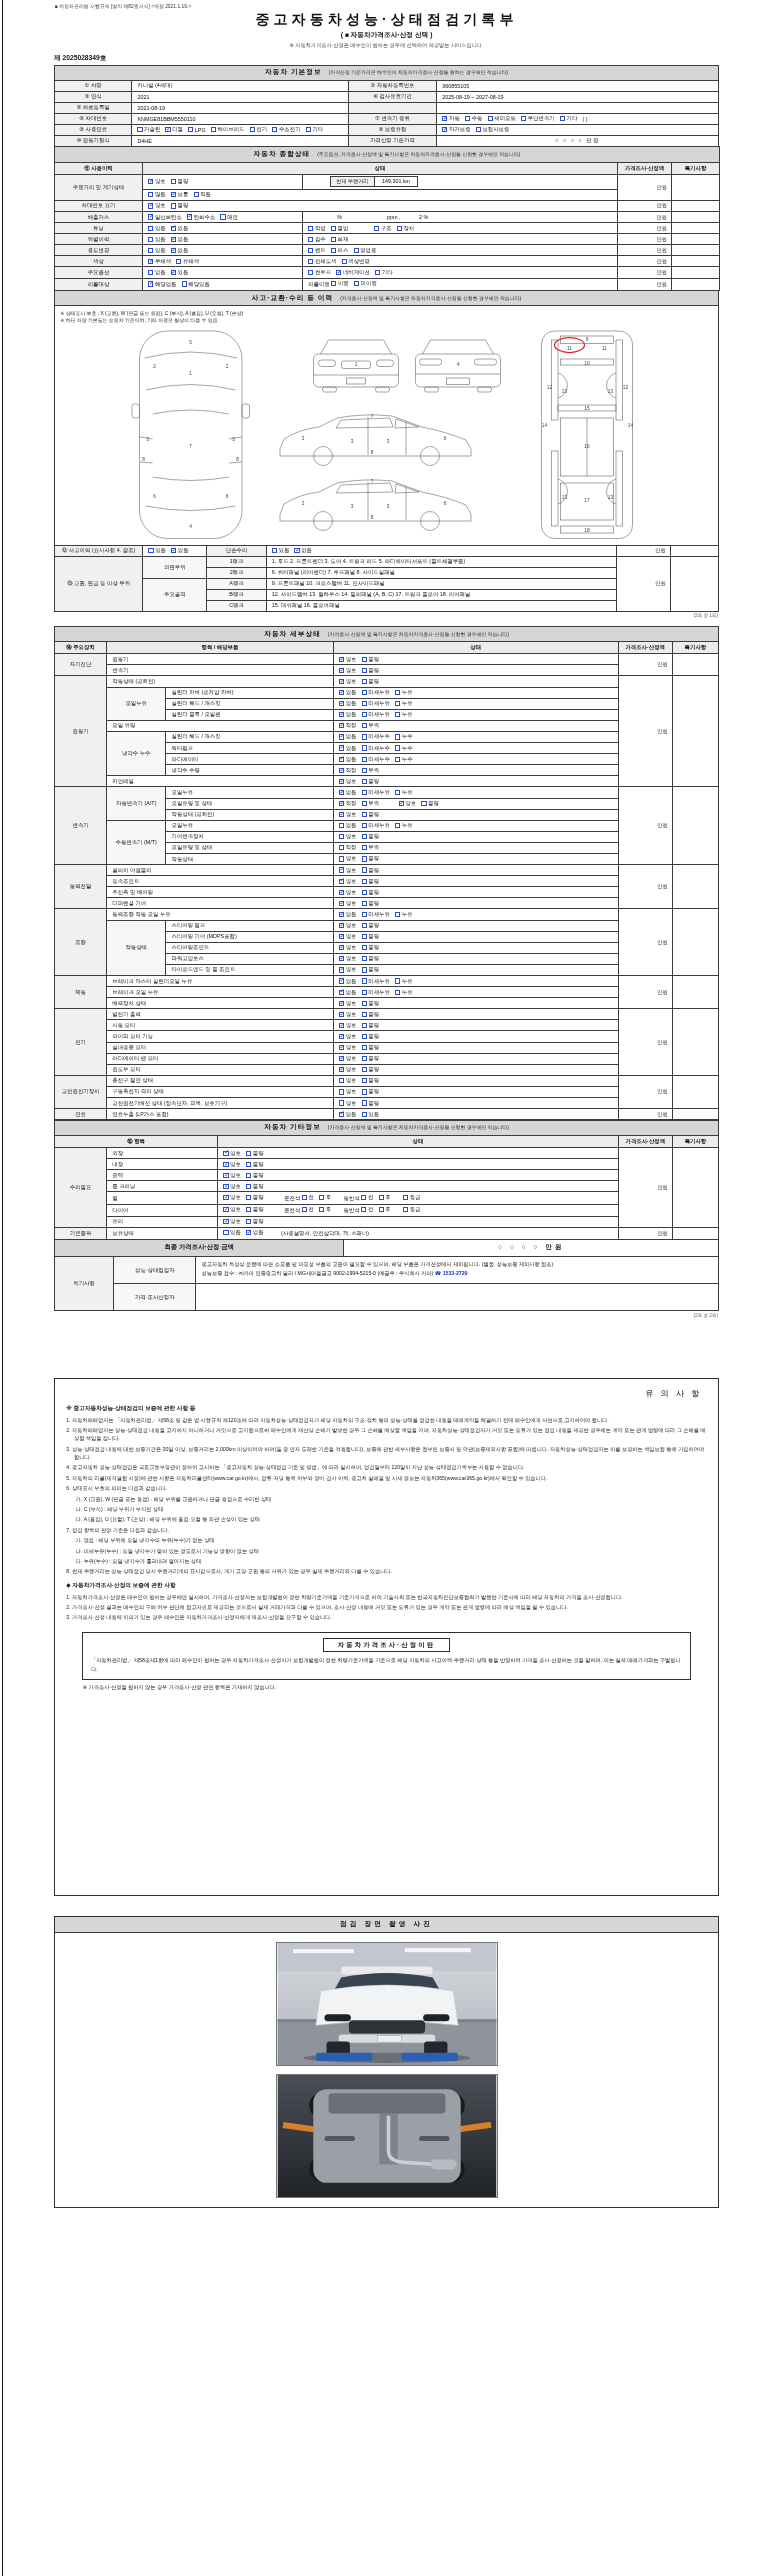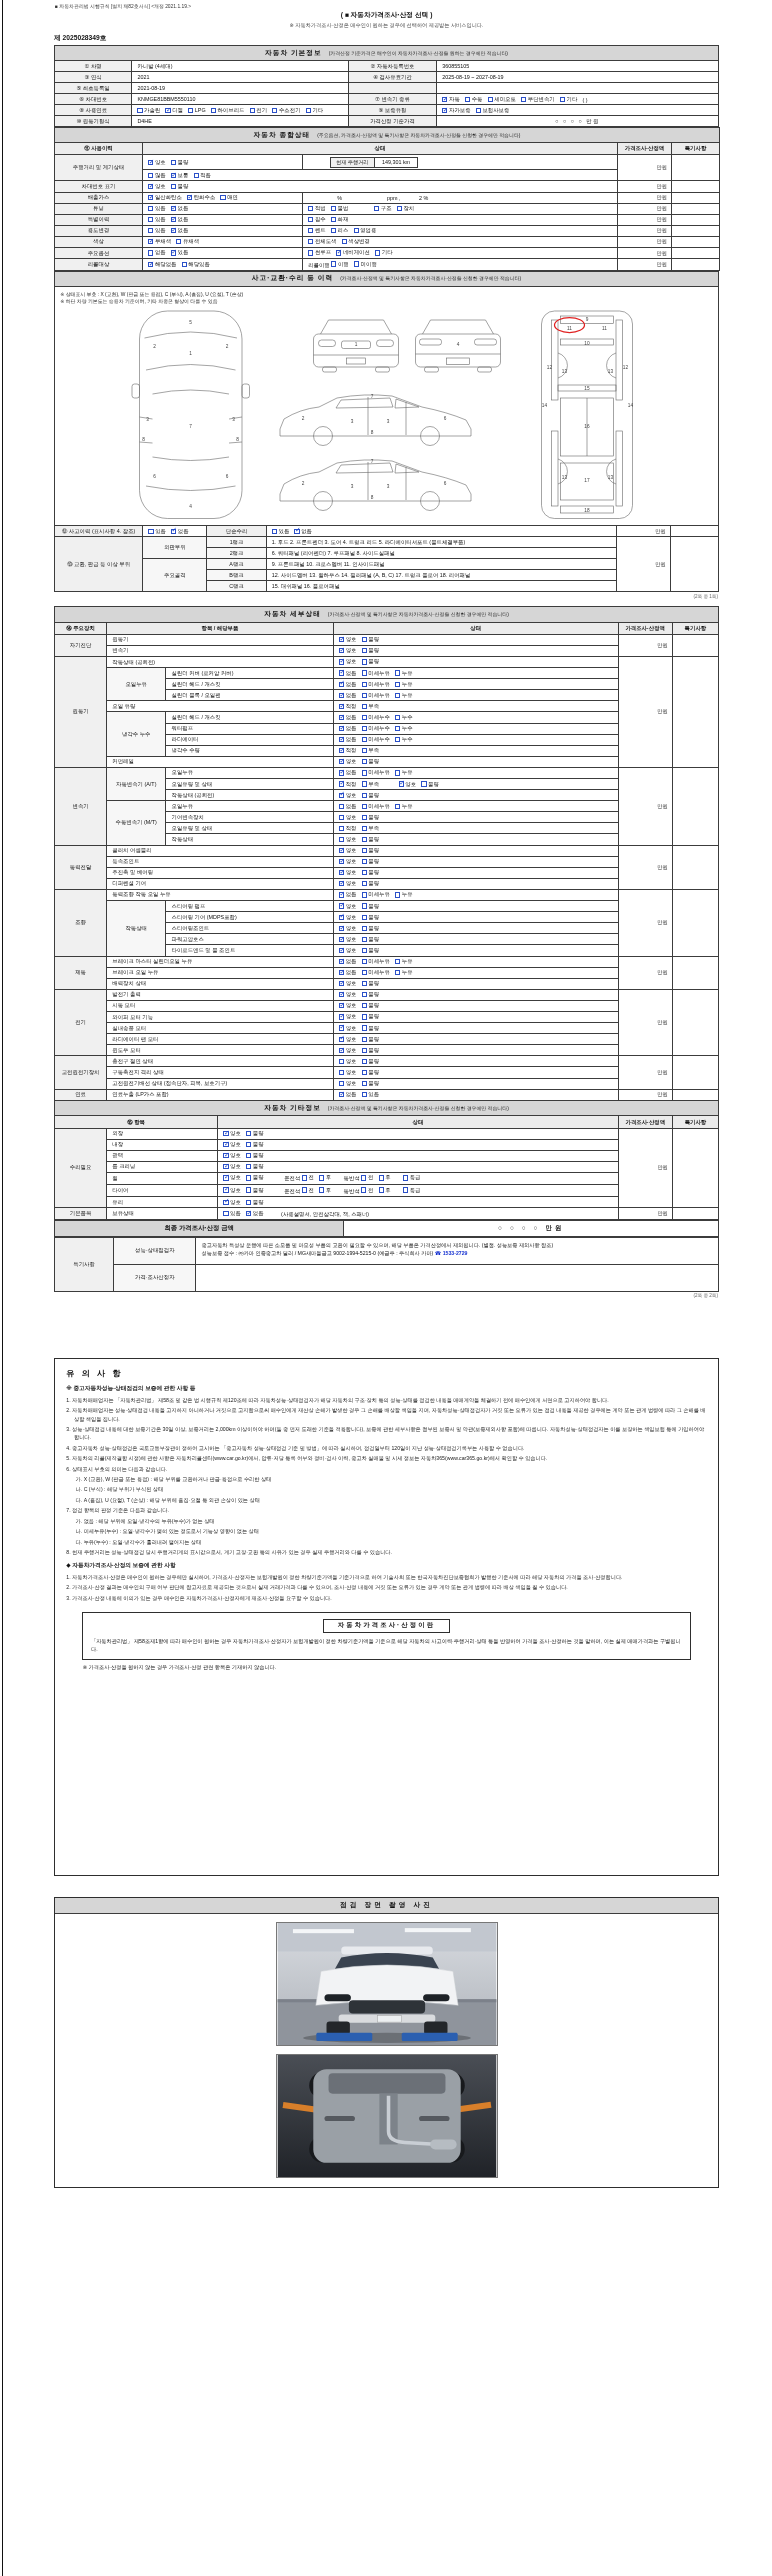--- a/index.html
+++ b/index.html
@@ -33,21 +33,21 @@
   .cb .bx{width:5.2px;height:5.2px;border:0.7px solid #2b50c8;display:inline-block;margin-right:1.5px;position:relative;background:#fff;flex:none}
   .cb.on .bx:after{content:"✓";position:absolute;left:-0.5px;top:-3.1px;font-size:6.7px;font-weight:bold;color:#1d46c8}
   .inbox{display:inline-flex;border:0.5px solid #3c3c3c;margin-left:3.1px;vertical-align:middle}
   .inbox .k{background:#f0f0f0;padding:1px 5.2px;border-right:0.5px solid #3c3c3c;font-size:5.2px}
   .inbox .v{padding:1px 7.2px;font-size:5.4px}
   .legendline{font-size:4.9px;color:#222;margin:1px 0}
   .pgmark{font-size:4.6px;color:#666;text-align:right;margin:1.5px 1px 0}
   .gap1{height:8.2px}
   svg.diagram{display:block;margin:3.1px auto 0}
   .notice{border:0.7px solid #2e2e2e;margin-top:60px;padding:8.2px 11.3px;min-height:518px}
-  .notice-title{text-align:left;font-size:8.2px;font-weight:bold;letter-spacing:7.2px;margin:1px 0 6.2px}
+  .notice-title{text-align:right;font-size:8.2px;font-weight:normal;letter-spacing:7.2px;margin:1px 0 6.2px}
   .nb-head{font-weight:bold;font-size:5.7px;margin:6.2px 0 2.6px}
   .nb-item{font-size:5.2px;line-height:1.6;margin:2.1px 0;padding-left:7.7px;text-indent:-7.7px;color:#1a1a1a}
   .nb-sub{margin-left:9.3px}
   .nbox{border:0.6px solid #2e2e2e;margin:10.3px 15.5px 3.1px;padding:5.2px 8.2px;text-align:center}
   .nbox-title{display:inline-block;border:0.6px solid #2e2e2e;padding:1.5px 13.4px;font-weight:bold;font-size:6.4px;margin-bottom:4.1px;letter-spacing:2.1px}
   .nbox-text{font-size:5.2px;text-align:left;line-height:1.65}
   .nbox-foot{font-size:5.2px;text-align:left;margin:4.1px 16.5px 0}
   .photobox{border:0.7px solid #2e2e2e;margin-top:20.6px;padding-bottom:9.3px}
   .band2{background:#d6d6d6;text-align:center;font-weight:bold;font-size:6.7px;padding:3.1px;border-bottom:0.5px solid #3c3c3c;letter-spacing:3.1px}
   .photo{display:block;margin:8.2px auto 0;border:0.5px solid #777}
@@ -58,20 +58,21 @@
 </head>
 <body>
 
 <div class="sheet">
   <div class="scanline"></div>
   <div class="inner">
 
     <div class="print-header">■ 자동차관리법 시행규칙 [별지 제82호서식] &lt;개정 2021.1.19.&gt;</div>
 
     <div class="titleblock">
+      <h1 class="title-main">중고자동차성능·상태점검기록부</h1>
       <div class="title-sub">( ■ 자동차가격조사·산정 선택 )</div>
       <div class="title-note">※ 자동차가격조사·산정은 매수인이 원하는 경우에 선택하여 제공받는 서비스입니다.</div>
     </div>
 
     <div class="doc-no">제 2025028349호</div>
 
     <table class="frm">
         <colgroup>
           <col style="width: 77px;">
           <col style="width: 216px;">

